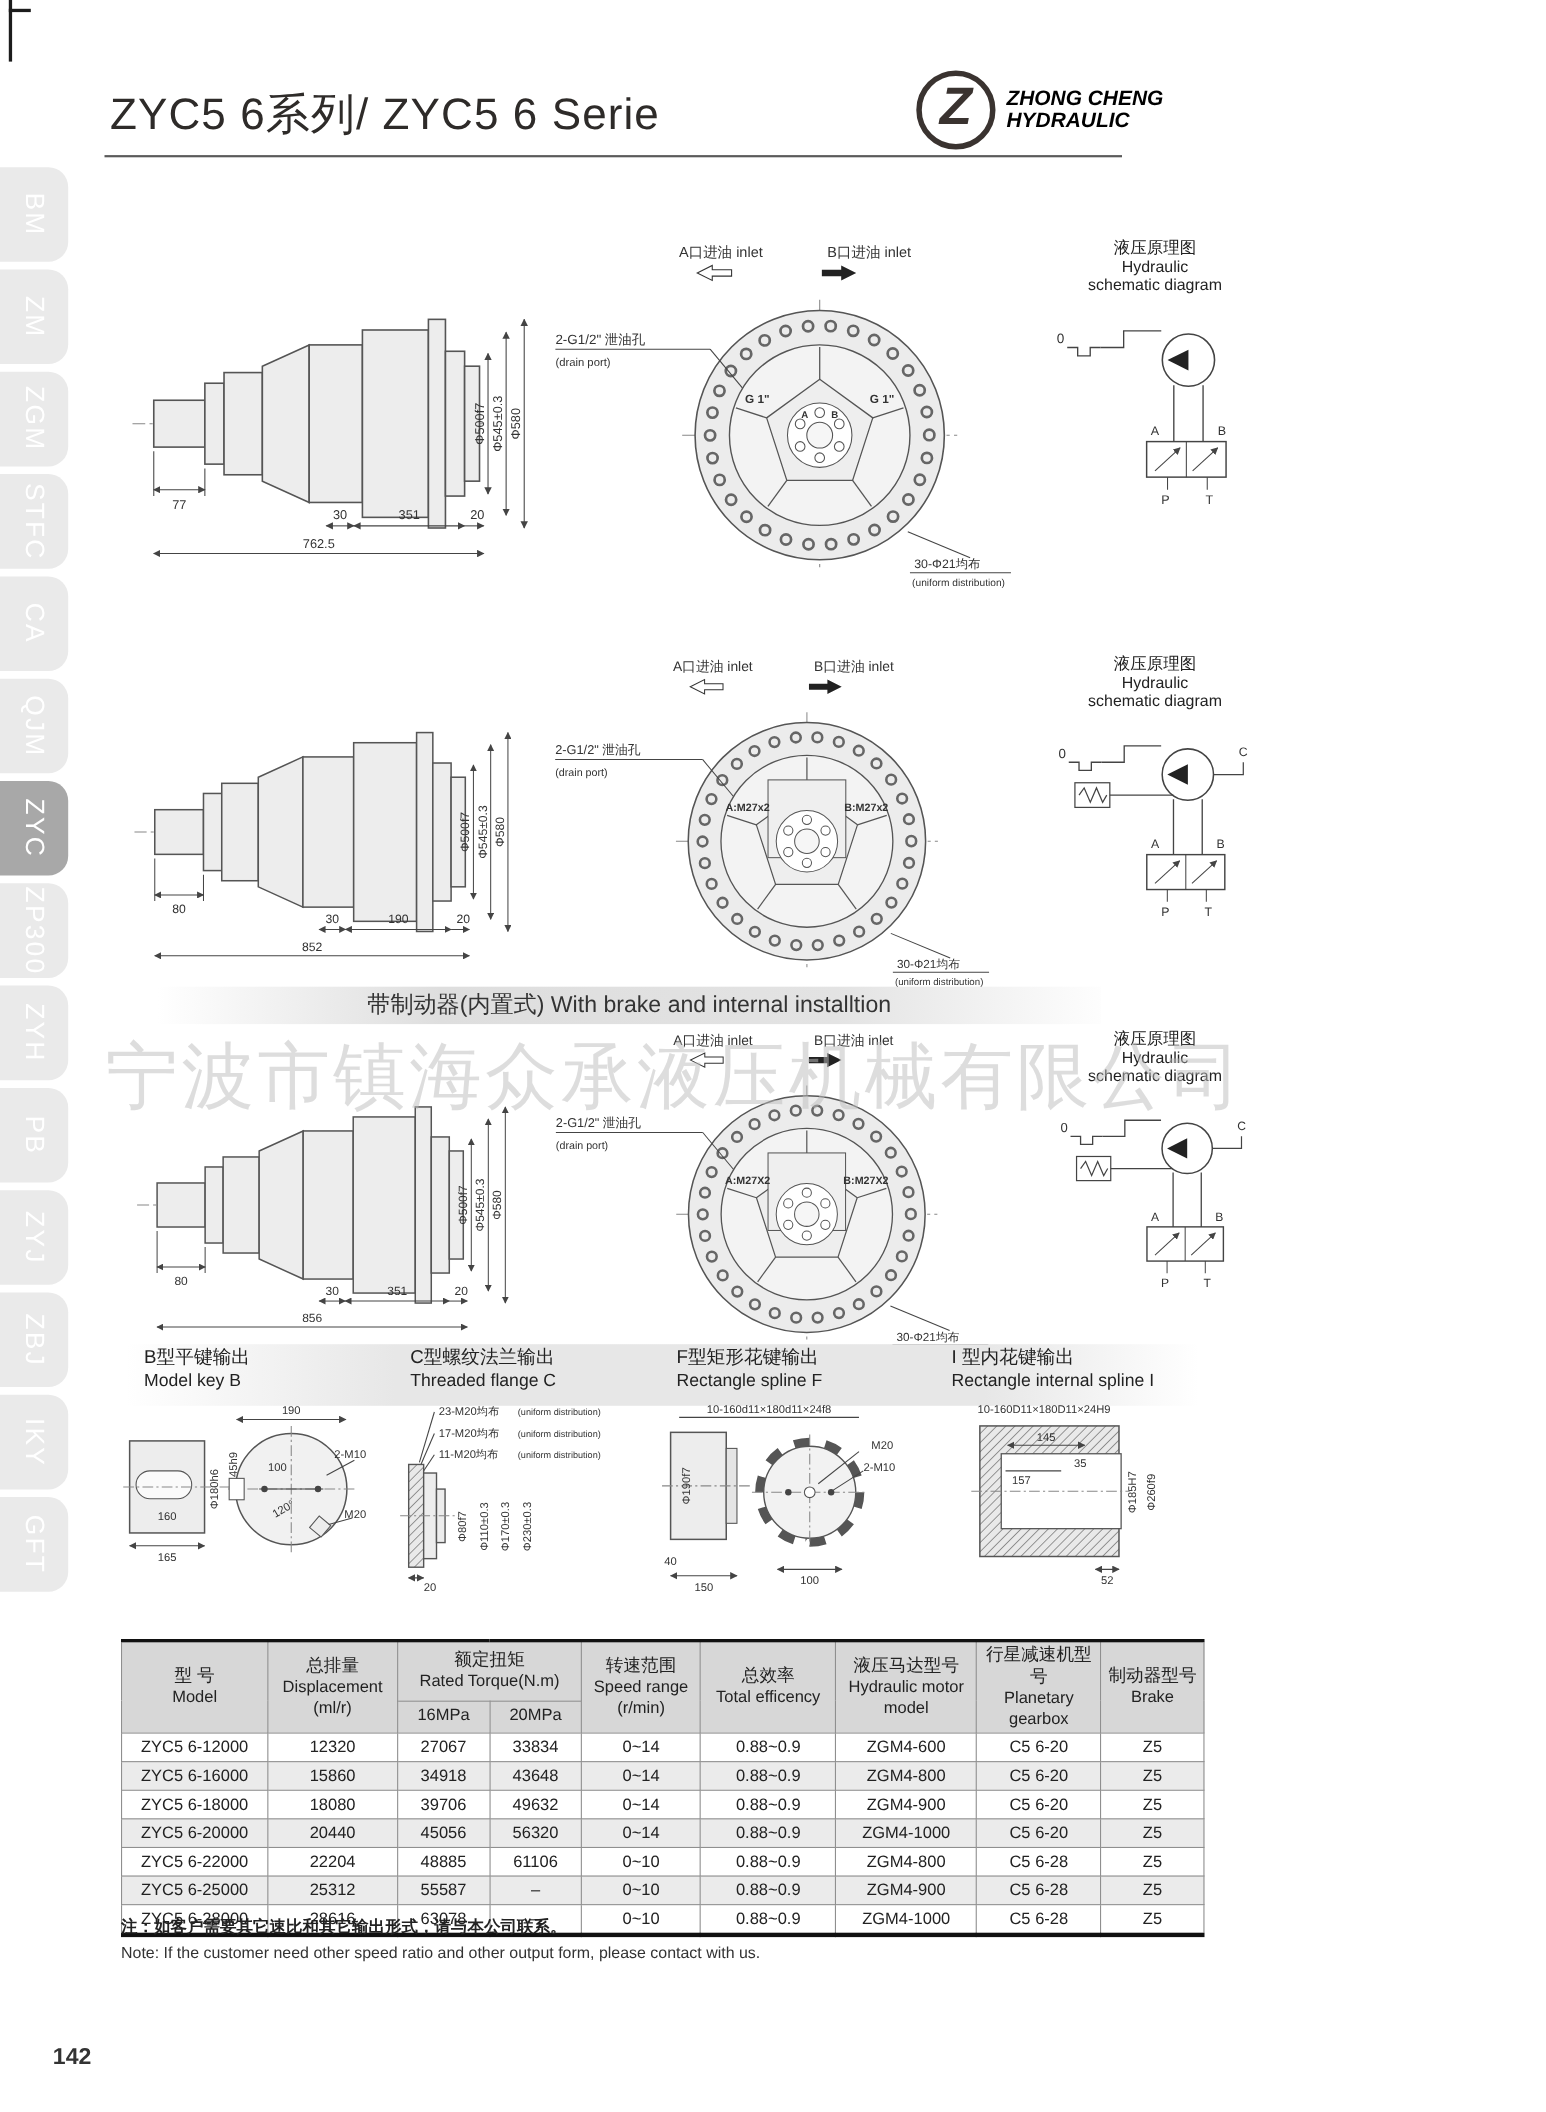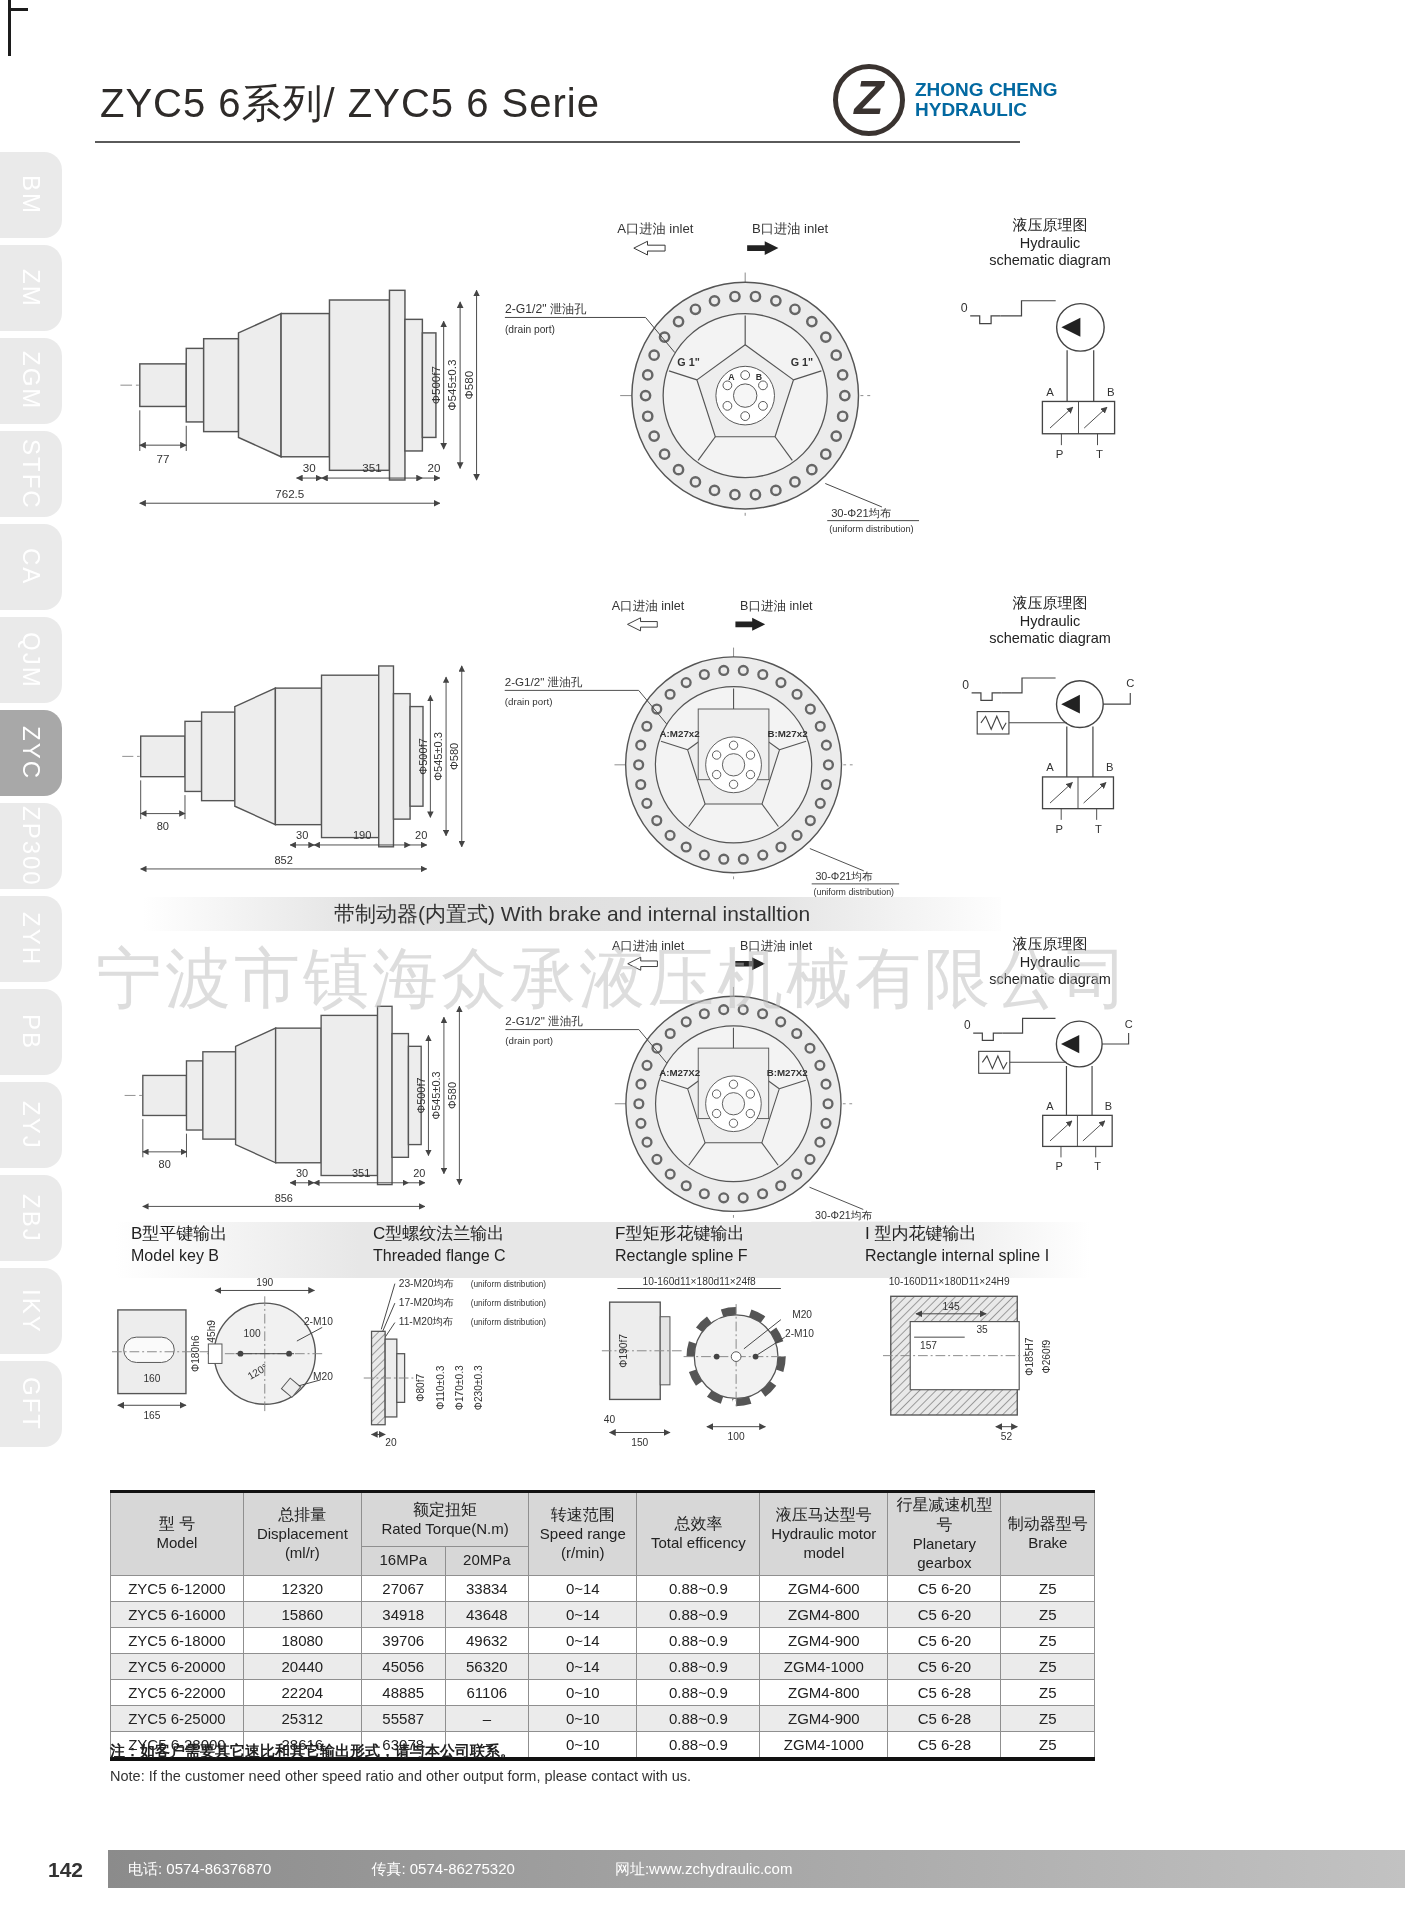--- a/index.html
+++ b/index.html
@@ -9,21 +9,21 @@
   
   .scanmark-v{left:8px;top:0;width:3px;height:56px;background:#1c1c1c;}
   .scanmark-h{left:8px;top:8px;width:20px;height:3px;background:#1c1c1c;}
   
   .page-title{left:100px;top:76px;font-size:40px;font-weight:500;color:#2e2b29;letter-spacing:1px;}
   .header-rule{left:95px;top:141px;width:925px;height:2px;background:#5a5a5a;}
   .logo{left:833px;top:64px;width:260px;height:72px;display:flex;align-items:center;}
   .logo-circle{width:62px;height:62px;border:5px solid #3a3330;border-radius:50%;display:flex;
                align-items:center;justify-content:center;overflow:hidden;}
   .logo-circle span{font-size:48px;font-weight:bold;font-style:italic;color:#3a3330;line-height:1;transform:translateY(-2px);}
-  .logo-text{margin-left:10px;font-weight:bold;color:#0369a1;line-height:1.05;}
+  .logo-text{margin-left:10px;font-style:italic;font-weight:bold;color:#000000;line-height:1.05;}
   .logo-text .l1{font-size:19px;}
   .logo-text .l2{font-size:19px;}
   
   .tab{left:0;width:62px;height:86px;background:#eaeaea;border-radius:0 18px 18px 0;color:#fff;
        display:flex;align-items:center;justify-content:center;writing-mode:vertical-rl;
        font-size:24px;letter-spacing:2px;font-weight:500;}
   .tab.active{background:#a8a8a8;}
   
   .section{left:95px;width:1010px;}
   .banner{position:absolute;left:48px;top:0;width:858px;height:34px;line-height:34px;text-align:center;
@@ -735,19 +735,14 @@
           <td>C5 6-28</td>
         <td>Z5</td>
       </tr>
     </tbody>
   </table>
 
   <div class="abs note-zh">注：如客户需要其它速比和其它输出形式，请与本公司联系。</div>
   <div class="abs note-en">Note: If the customer need other speed ratio and other output form, please contact with us.</div>
 
   <div class="abs page-num">142</div>
-  <div class="abs footer-bar">
-    <span>电话: 0574-86376870</span>
-    <span>传真: 0574-86275320</span>
-    <span>网址:www.zchydraulic.com</span>
-  </div>
 
 </div>
 
 </body></html>

